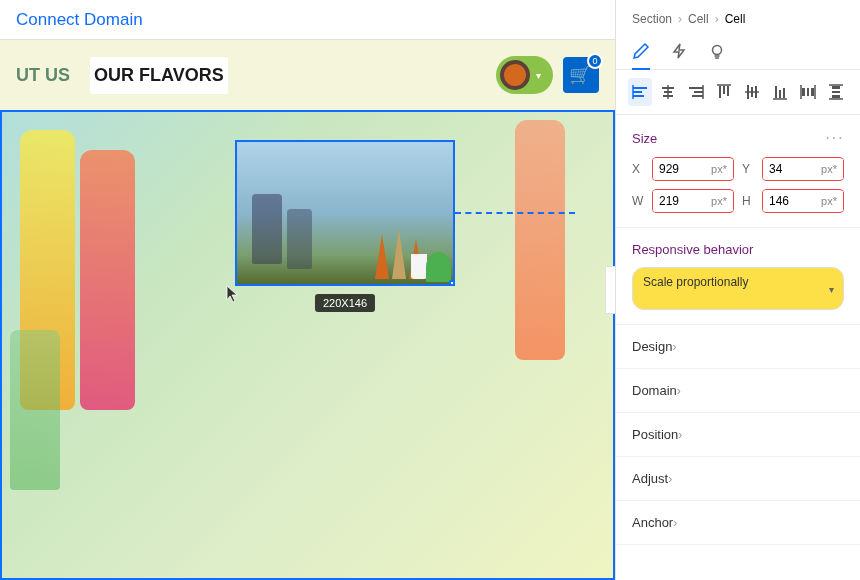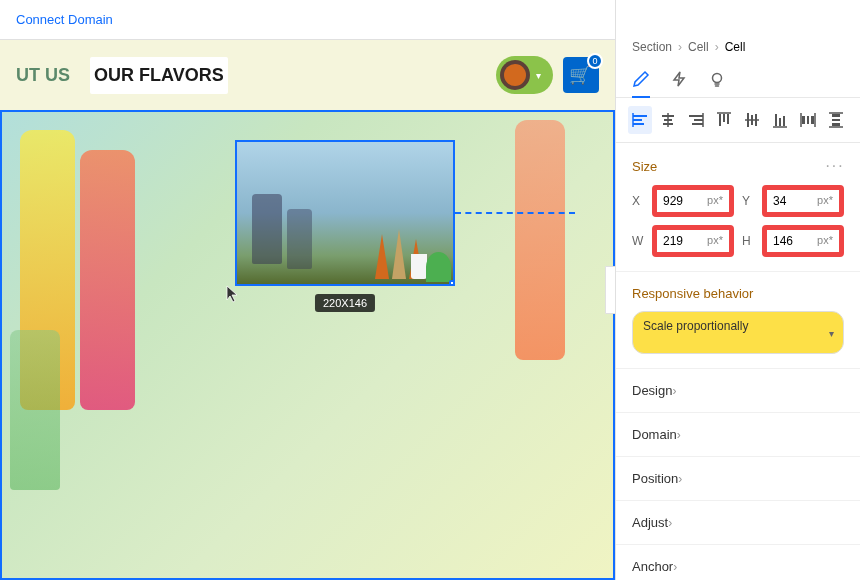--- a/index.html
+++ b/index.html
@@ -21,21 +21,21 @@
       background: #fff;
       display: flex;
       align-items: center;
       padding: 0 16px;
       border-bottom: 1px solid #e0e0e0;
       z-index: 10;
     }
 
     .connect-domain-link {
       color: #116dff;
-      font-size: 13px;
+      font-size: 17px;
       cursor: pointer;
       text-decoration: none;
     }
 
     
     .canvas-area {
       flex: 1;
       position: relative;
       overflow: hidden;
       background: #c8e6c0;
@@ -293,21 +293,20 @@
     }
 
     
     .breadcrumb {
       padding: 12px 16px 0;
       display: flex;
       align-items: center;
       gap: 6px;
       font-size: 12px;
       color: #666;
-      margin-top: 28px;
     }
 
     .breadcrumb-sep {
       color: #aaa;
     }
 
     .breadcrumb-active {
       color: #000;
       font-weight: 500;
     }
@@ -376,21 +375,21 @@
 
     .section-header {
       display: flex;
       justify-content: space-between;
       align-items: center;
       margin-bottom: 10px;
     }
 
     .section-title {
       font-size: 13px;
-      color: #a16207;
+      color: #701a75;
       font-weight: 500;
     }
 
     .section-more {
       color: #aaa;
       font-size: 16px;
       cursor: pointer;
       letter-spacing: 1px;
     }
 
@@ -408,22 +407,22 @@
     }
 
     .size-label {
       font-size: 12px;
       color: #666;
       width: 12px;
     }
 
     .size-input-wrap {
       display: flex;
-      align-items: flex-start;
-      border: 5px solid #ef4444;
+      align-items: center;
+      border: 1px solid #ef4444;
       border-radius: 4px;
       overflow: hidden;
       flex: 1;
     }
 
     .size-input {
       border: none;
       outline: none;
       font-size: 12px;
       padding: 4px 6px;

